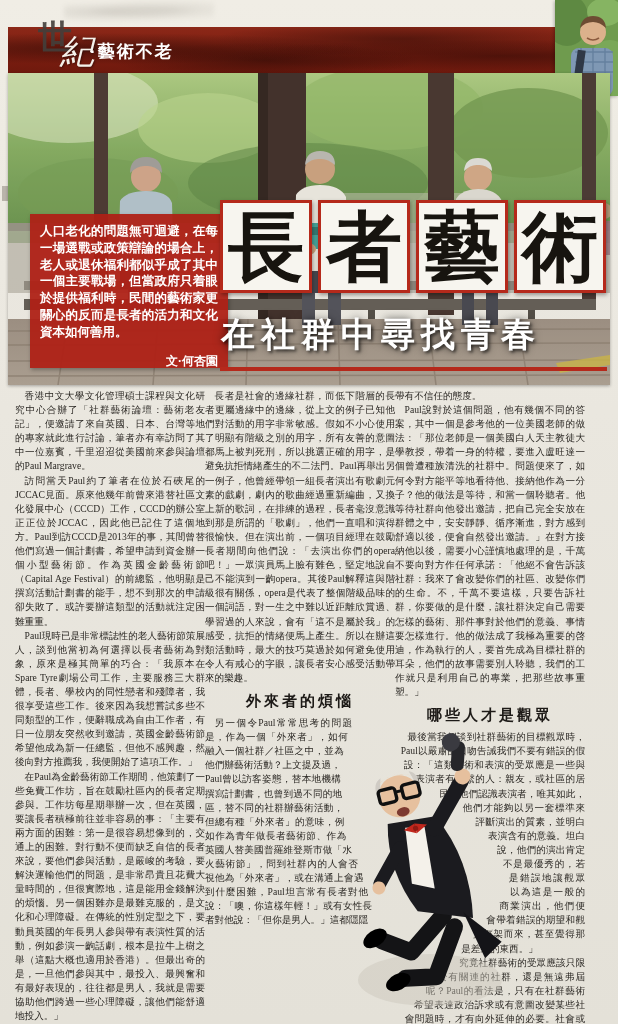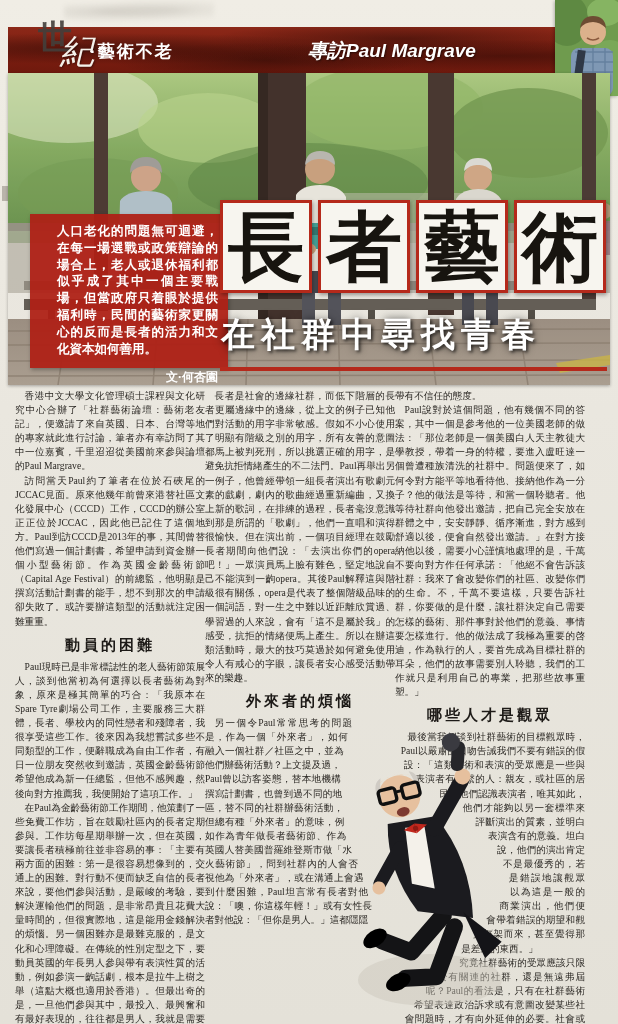--- a/index.html
+++ b/index.html
@@ -32,21 +32,21 @@
         text-shadow:1px 1px 2px rgba(0,0,0,.5);}
   .paul-photo{position:absolute;right:0;top:0;width:63px;height:96px;overflow:hidden;
         box-shadow:-1px 1px 3px rgba(0,0,0,.25);}
 
   
   .hero{position:absolute;left:8px;top:73px;width:602px;height:312px;overflow:hidden;
         box-shadow:0 1px 3px rgba(0,0,0,.3);}
 
   
   .lede{position:absolute;left:30px;top:214px;width:198px;height:154px;box-sizing:border-box;
-        background:rgba(174,32,21,.94);color:#fff;padding:9px 10px 6px 27px;
+        background:rgba(174,32,21,.94);color:#fff;padding:9px 10px 6px 10px;
         font-family:"Liberation Sans","DejaVu Sans",sans-serif;font-weight:bold;
         font-size:12.5px;line-height:16.8px;text-align:justify;box-shadow:1px 2px 4px rgba(0,0,0,.3);}
   .lede .byline{text-align:right;margin-top:12px;font-size:12px;}
 
   
   .title-row{position:absolute;left:220px;top:200px;display:flex;gap:6px;}
   .tbox{width:86px;height:87px;background:#f7f5ef;border:3px solid #b5291b;
         display:flex;align-items:center;justify-content:center;box-shadow:1px 2px 4px rgba(0,0,0,.35);}
   .tbox span{font-size:76px;font-weight:bold;color:#17140f;line-height:1;
         font-family:"Liberation Serif","DejaVu Serif",serif;}
@@ -78,21 +78,20 @@
 
   <div class="ghost-smudge"></div>
   <div class="margin-mark"></div>
 
   <div class="banner">
     <div class="masthead">
       <span class="shi">世</span>
       <span class="ji">紀</span>
     </div>
     <div class="banner-section"><span>·</span><span>藝術不老</span></div>
-    <div class="banner-interview"><span>專訪</span><span>Paul Margrave</span></div>
   </div>
 
   <div class="paul-photo">
     <svg width="63" height="96" viewBox="0 0 63 96">
       <rect width="63" height="96" fill="#6f9b4e"></rect>
       <ellipse cx="12" cy="20" rx="22" ry="26" fill="#5a8440" opacity=".8"></ellipse>
       <ellipse cx="55" cy="70" rx="24" ry="30" fill="#7fae5c" opacity=".7"></ellipse>
       <ellipse cx="50" cy="12" rx="18" ry="14" fill="#8cba68" opacity=".8"></ellipse>
       <g>
         <rect x="16" y="48" width="42" height="48" rx="8" fill="#7f98b4"></rect>
@@ -228,21 +227,20 @@
         <span>術</span>
       </div>
   </div>
   <div class="subtitle">在社群中尋找青春</div>
   <div class="red-rule"></div>
 
   <div class="article">
     <div class="col">
       <p class="indent">香港中文大學文化管理碩士課程與文化研究中心合辦了「社群藝術論壇：藝術老友記」，便邀請了來自英國、日本、台灣等地的專家就此進行討論，筆者亦有幸訪問了其中一位嘉賓，千里迢迢從美國前來參與論壇的Paul Margrave。</p>
       <p class="indent">訪問當天Paul約了筆者在位於石硤尾的JCCAC見面。原來他幾年前曾來港替社區文化發展中心（CCCD）工作，CCCD的辦公室正正位於JCCAC，因此他已記住了這個地方。Paul到訪CCCD是2013年的事，其間曾替他們寫過一個計劃書，希望申請到資金辦一個小型藝術節。作為英國金齡藝術節（Capital Age Festival）的前總監，他明顯是撰寫活動計劃書的能手，想不到那次的申請卻失敗了。或許要辦這類型的活動就注定困難重重。</p>
-      <h3>動員的困難</h3>
       <p class="indent">Paul現時已是非常標誌性的老人藝術節策展人，談到他當初為何選擇以長者藝術為對象，原來是極其簡單的巧合：「我原本在Spare Tyre劇場公司工作，主要服務三大群體，長者、學校內的同性戀者和殘障者，我很享受這些工作。後來因為我想嘗試多些不同類型的工作，便辭職成為自由工作者，有日一位朋友突然收到邀請，英國金齡藝術節希望他成為新一任總監，但他不感興趣，然後向對方推薦我，我便開始了這項工作。」</p>
       <p class="indent">在Paul為金齡藝術節工作期間，他策劃了一些免費工作坊，旨在鼓勵社區內的長者定期參與。工作坊每星期舉辦一次，但在英國，要讓長者積極前往並非容易的事：「主要有兩方面的困難：第一是很容易想像到的，交通上的困難。對行動不便而缺乏自信的長者來說，要他們參與活動，是嚴峻的考驗，要解決運輸他們的問題，是非常昂貴且花費大量時間的，但很實際地，這是能用金錢解決的煩惱。另一個困難亦是最難克服的，是文化和心理障礙。在傳統的性別定型之下，要動員英國的年長男人參與帶有表演性質的活動，例如參演一齣話劇，根本是拉牛上樹之舉（這點大概也適用於香港）。但最出奇的是，一旦他們參與其中，最投入、最興奮和有最好表現的，往往都是男人，我就是需要協助他們跨過一些心理障礙，讓他們能舒適地投入。」</p>
 
     </div>
     <div class="col">
       <p class="indent">長者是社會的邊緣社群，而低下階層的長者更屬邊緣中的邊緣，從上文的例子已知他們對活動的用字非常敏感。假如不小心使用了明顯有階級之別的用字，所有友善的意圖都馬上被判死刑，所以挑選正確的用字，是避免抗拒情緒產生的不二法門。Paul再舉出另一例子，他曾經帶領一組長者演出有歌劇元素的戲劇，劇內的歌曲經過重新編曲，又換上新的歌詞，在排練的過程，長者毫沒意識到那是所謂的「歌劇」，他們一直唱和演得很愉快。但在演出前，一個項目經理在鼓勵長者期間向他們說：「去演出你們的opera吧！」一眾演員馬上臉有難色，堅定地說自己不能演到一齣opera。其後Paul解釋這與階級很有關係，opera是代表了整個階級品味的一個詞語，對一生之中難以近距離欣賞過、學習過的人來說，會有「這不是屬於我」的感受，抗拒的情緒便馬上產生。所以在辦這類活動時，最大的技巧莫過於如何避免使用令人有戒心的字眼，讓長者安心感受活動帶來的樂趣。</p>
       <h3>外來者的煩惱</h3>
       <div class="wrap-r"></div>
       <p class="indent">另一個令Paul常常思考的問題是，作為一個「外來者」，如何融入一個社群／社區之中，並為他們辦藝術活動？上文提及過，Paul曾以訪客姿態，替本地機構撰寫計劃書，也曾到過不同的地區，替不同的社群辦藝術活動，但總有種「外來者」的意味，例如作為青年做長者藝術節、作為英國人替美國普羅維登斯市做「水火藝術節」，問到社群內的人會否視他為「外來者」，或在溝通上會遇到什麼困難，Paul坦言常有長者對他說：「噢，你這樣年輕！」或有女性長者對他說：「但你是男人。」這都隱隱</p>
     </div>

